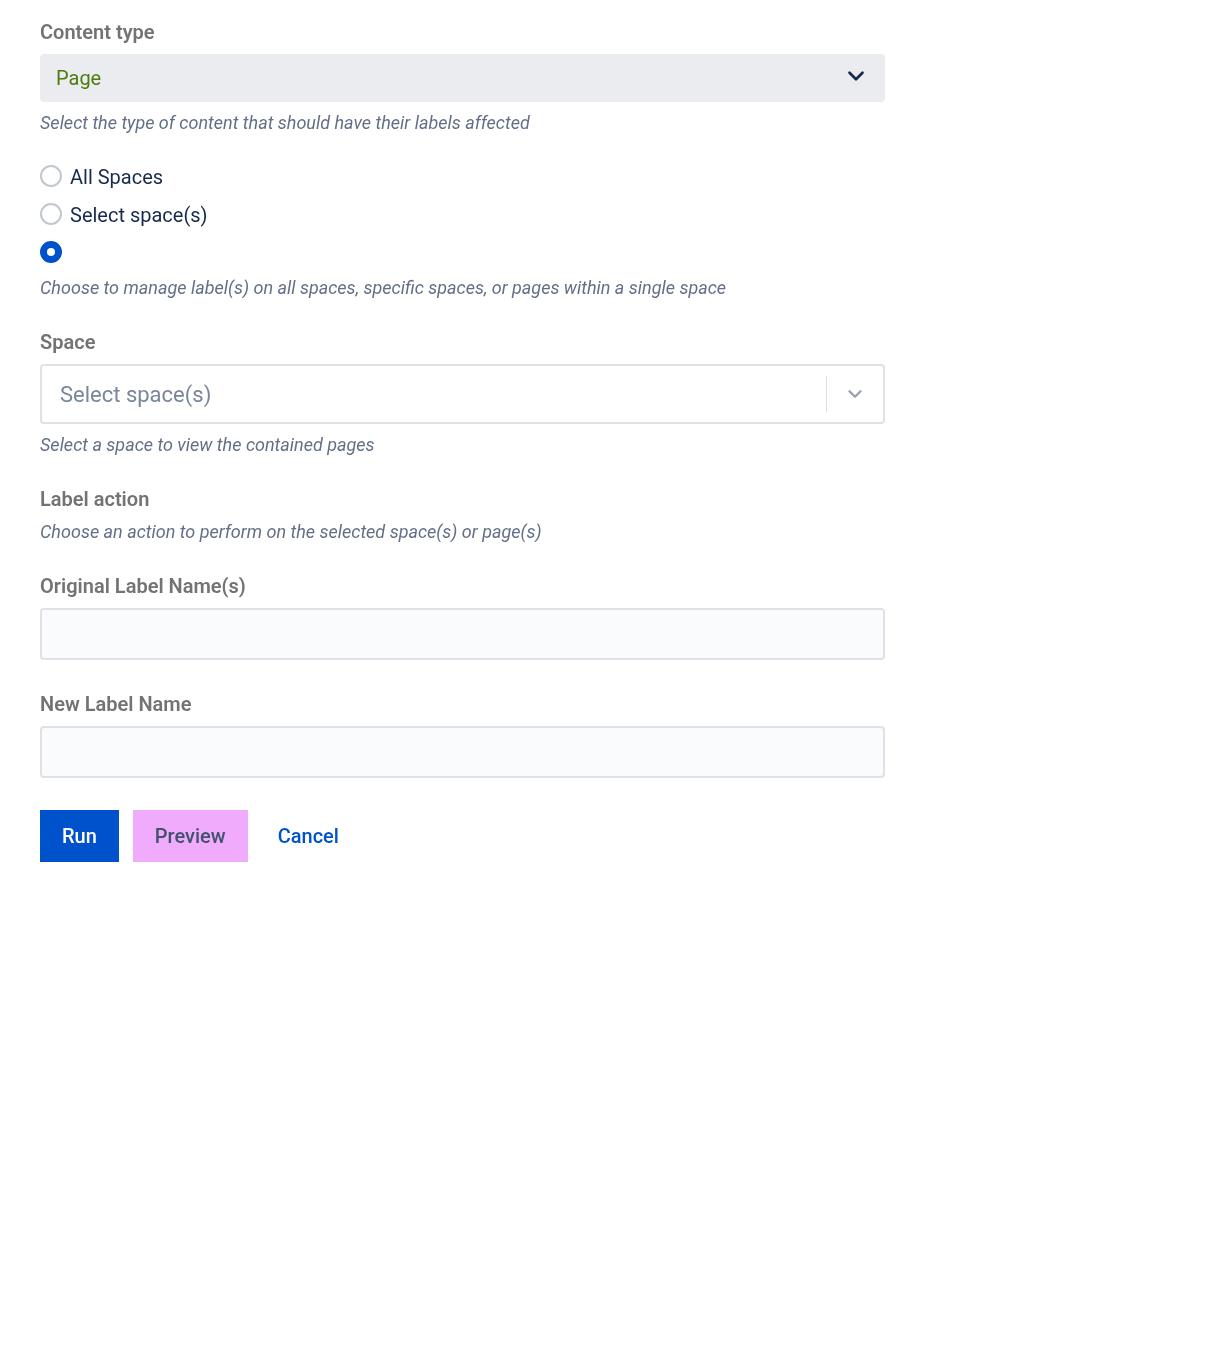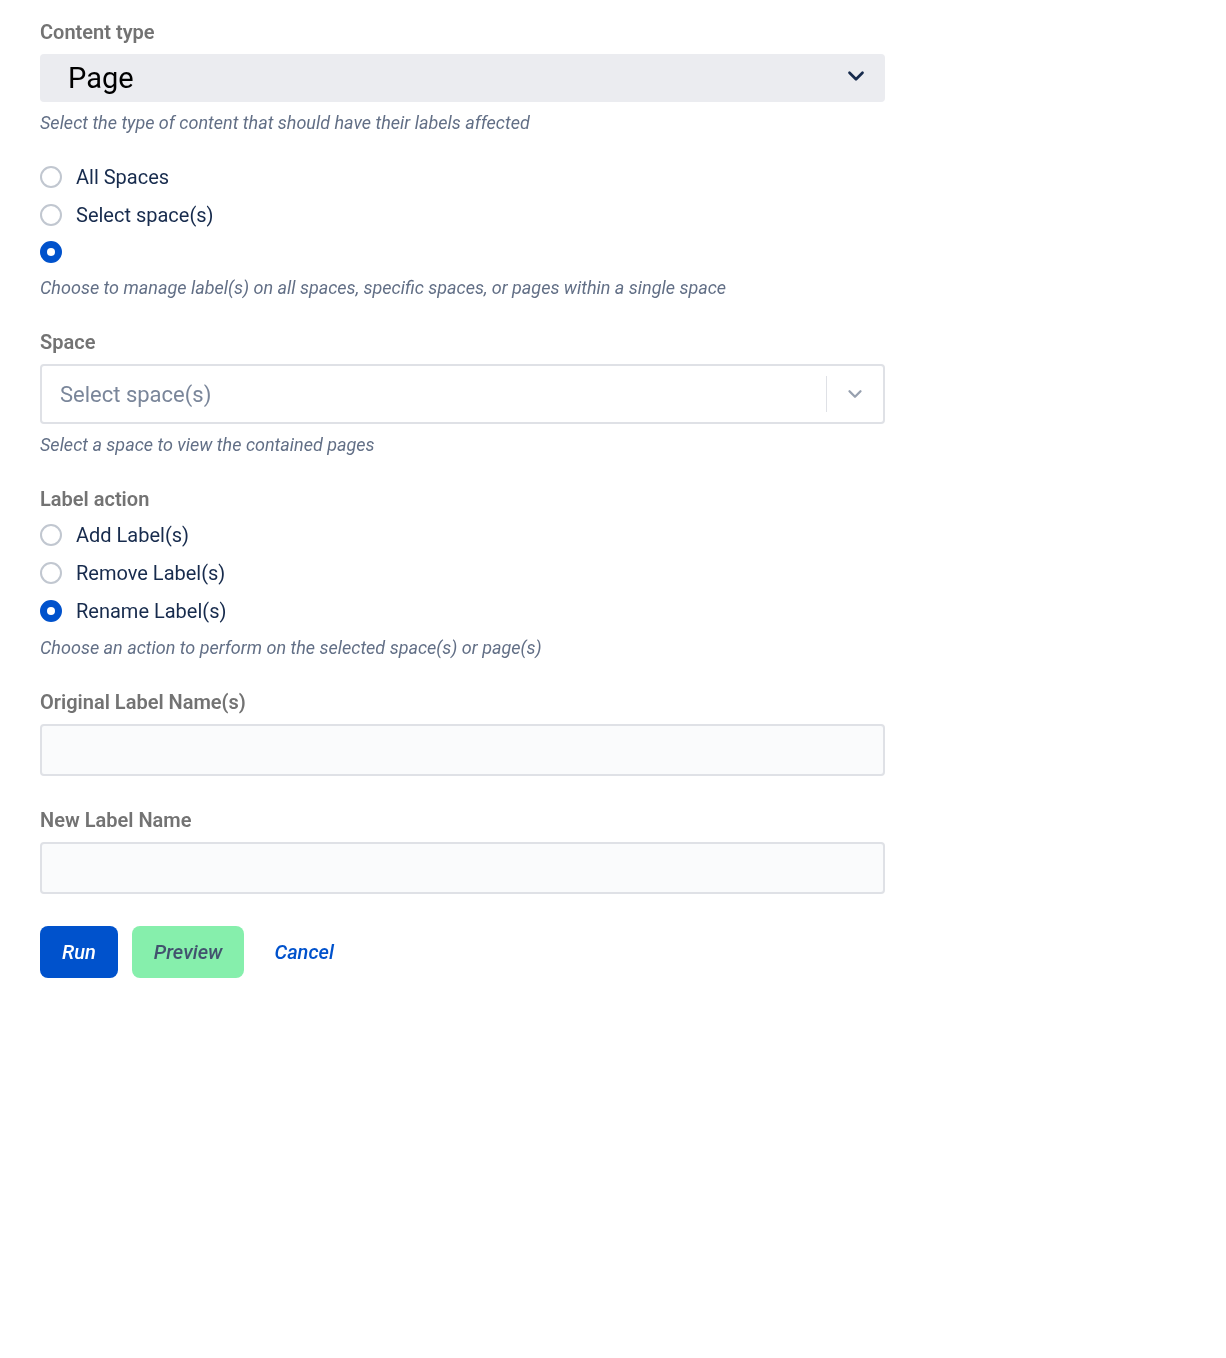--- a/index.html
+++ b/index.html
@@ -37,39 +37,38 @@
       border-radius: 4px;
       height: 48px;
       display: flex;
       align-items: center;
       padding: 0 16px;
       cursor: pointer;
       width: 845px;
       max-width: 100%;
     }
     .select-value {
-      font-size: 29px;
-      color: #000000;
+      font-size: 20px;
+      color: #4d7c0f;
       flex: 1;
-      margin-left: 12px;
     }
     .select-chevron {
       flex-shrink: 0;
     }
     .radio-group {
       display: flex;
       flex-direction: column;
       gap: 14px;
       margin-top: 12px;
       margin-bottom: 14px;
     }
     .radio-option {
       display: flex;
-      align-items: center;
-      gap: 14px;
+      align-items: flex-start;
+      gap: 8px;
       cursor: pointer;
     }
     .radio-circle {
       width: 22px;
       height: 22px;
       border-radius: 50%;
       border: 2px solid #C1C7D0;
       background: #fff;
       flex-shrink: 0;
       display: flex;
@@ -132,37 +131,36 @@
     }
     .button-row {
       display: flex;
       gap: 14px;
       align-items: center;
       margin-top: 32px;
     }
     .btn {
       height: 52px;
       padding: 0 22px;
-      border-radius: 8px;
+      border-radius: 0;
       font-size: 20px;
       font-weight: 500;
       border: none;
       cursor: pointer;
       font-family: inherit;
       display: flex;
       align-items: center;
       justify-content: center;
-      font-style: italic;
     }
     .btn-primary {
       background: #0052CC;
       color: #fff;
     }
     .btn-default {
-      background: #86efac;
+      background: #f0abfc;
       color: #42526E;
     }
     .btn-link {
       background: transparent;
       color: #0052CC;
       padding: 0 16px;
     }
   </style>
 </head>
 <body>
@@ -206,34 +204,20 @@
       <svg width="22" height="22" viewBox="0 0 24 24" fill="none">
           <path d="M6 9l6 6 6-6" stroke="#97A0AF" stroke-width="2.5" stroke-linecap="round" stroke-linejoin="round"></path>
         </svg>
     </span>
   </div>
   <div class="help-text">Select a space to view the contained pages</div>
 </div>
 
 <div class="field-group">
   <label class="field-label">Label action</label>
-  <div class="radio-group">
-    <div class="radio-option">
-      <span class="radio-circle"></span>
-      <span class="radio-label">Add Label(s)</span>
-    </div>
-    <div class="radio-option">
-      <span class="radio-circle"></span>
-      <span class="radio-label">Remove Label(s)</span>
-    </div>
-    <div class="radio-option">
-      <span class="radio-circle selected"></span>
-      <span class="radio-label">Rename Label(s)</span>
-    </div>
-  </div>
   <div class="help-text">Choose an action to perform on the selected space(s) or page(s)</div>
 </div>
 
 <div class="field-group">
   <label class="field-label">Original Label Name(s)</label>
   <input type="text" class="text-input" value="" style="">
 </div>
 
 <div class="field-group">
   <label class="field-label">New Label Name</label>

